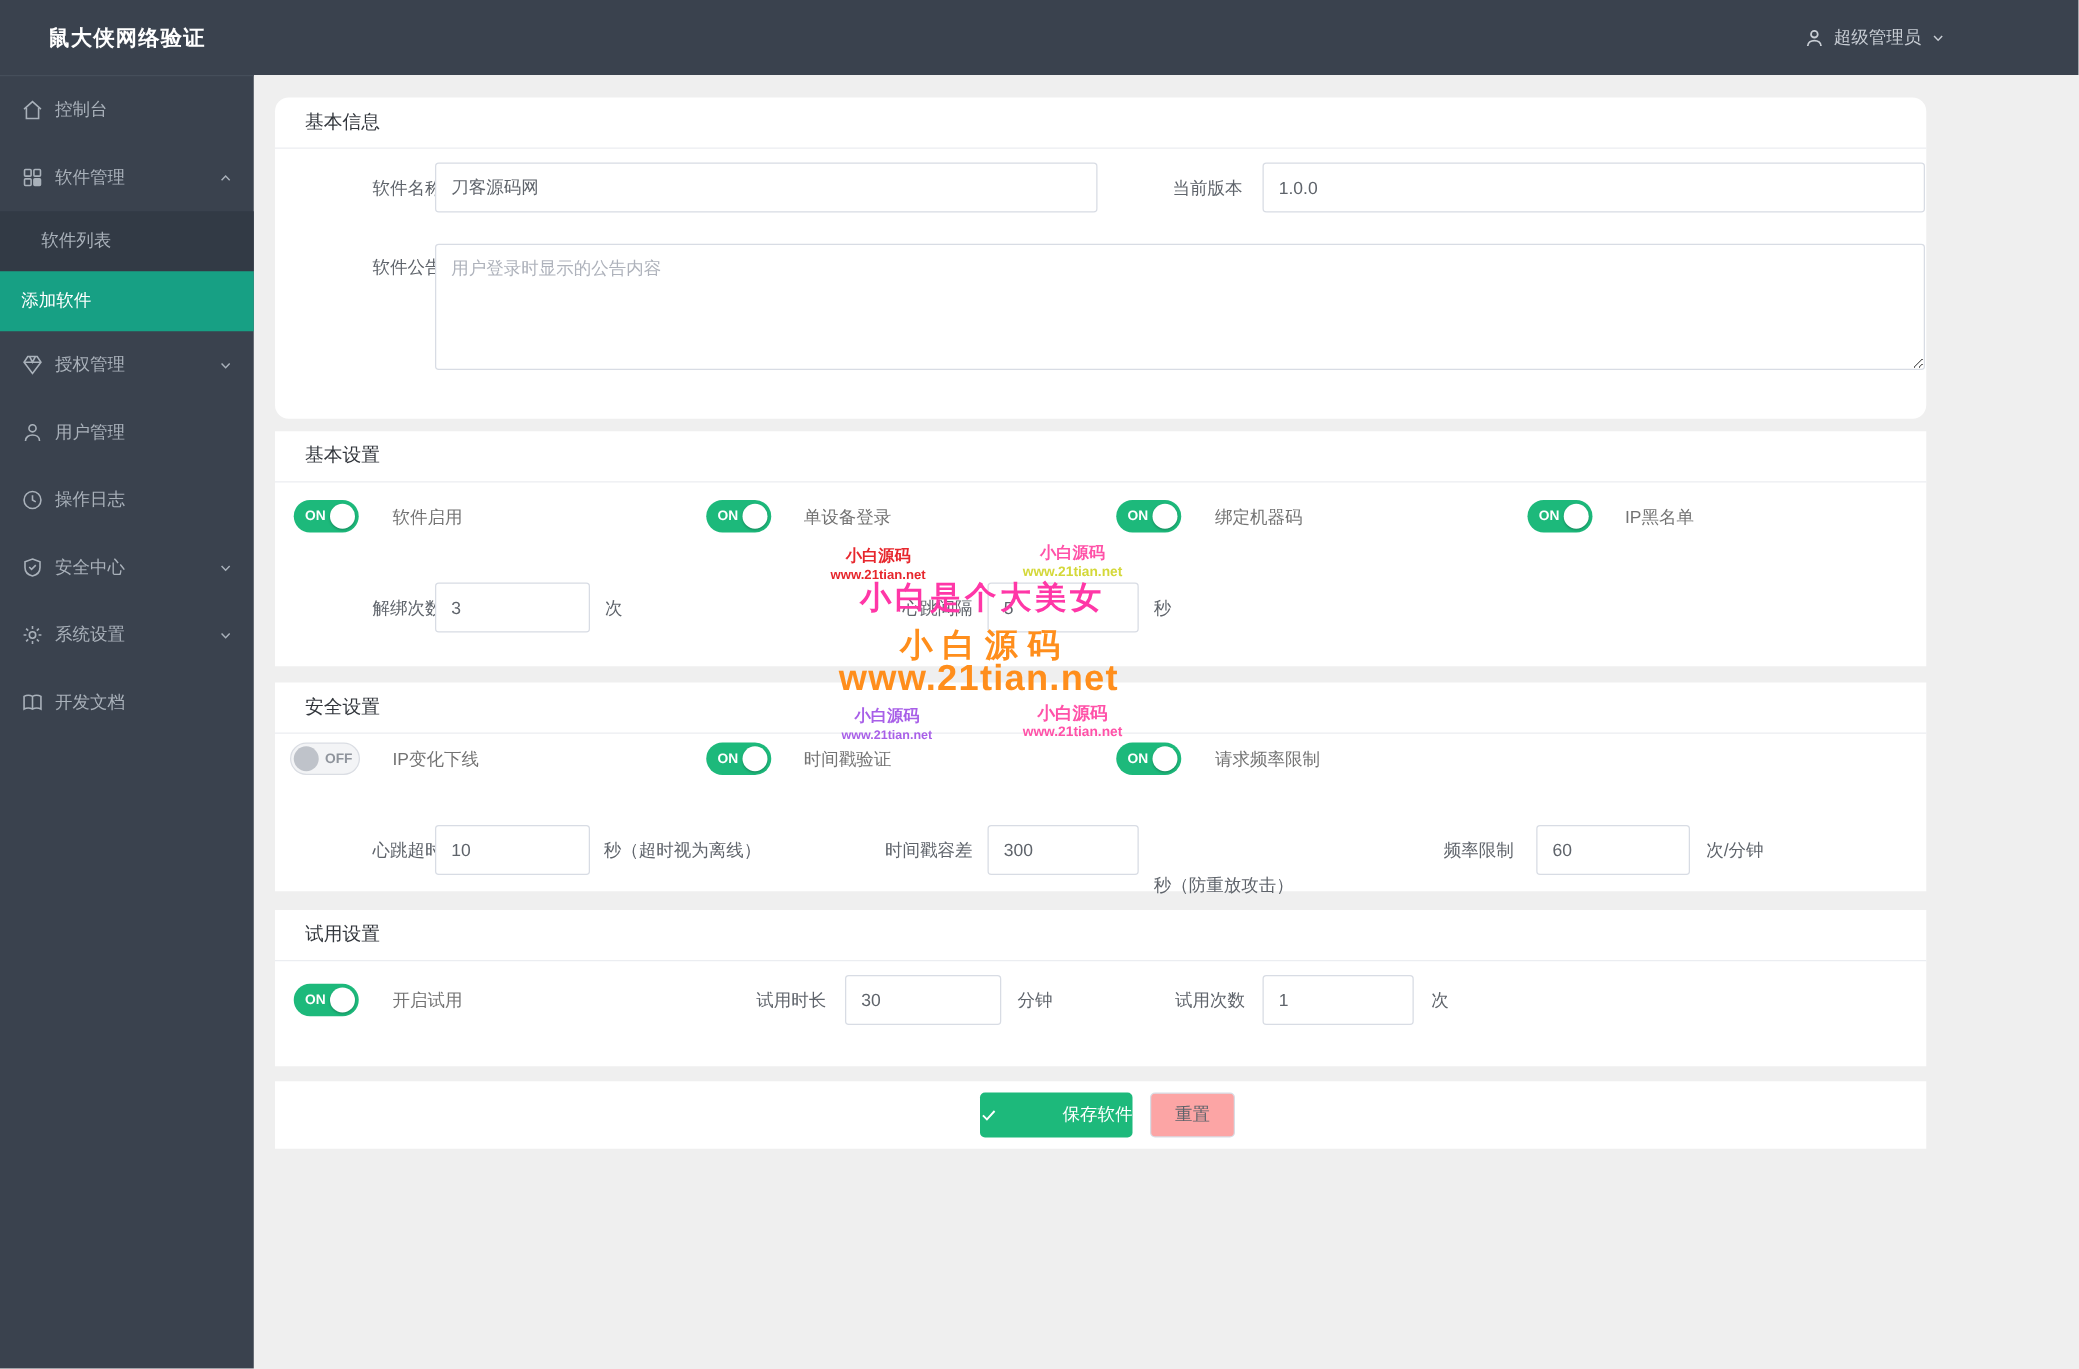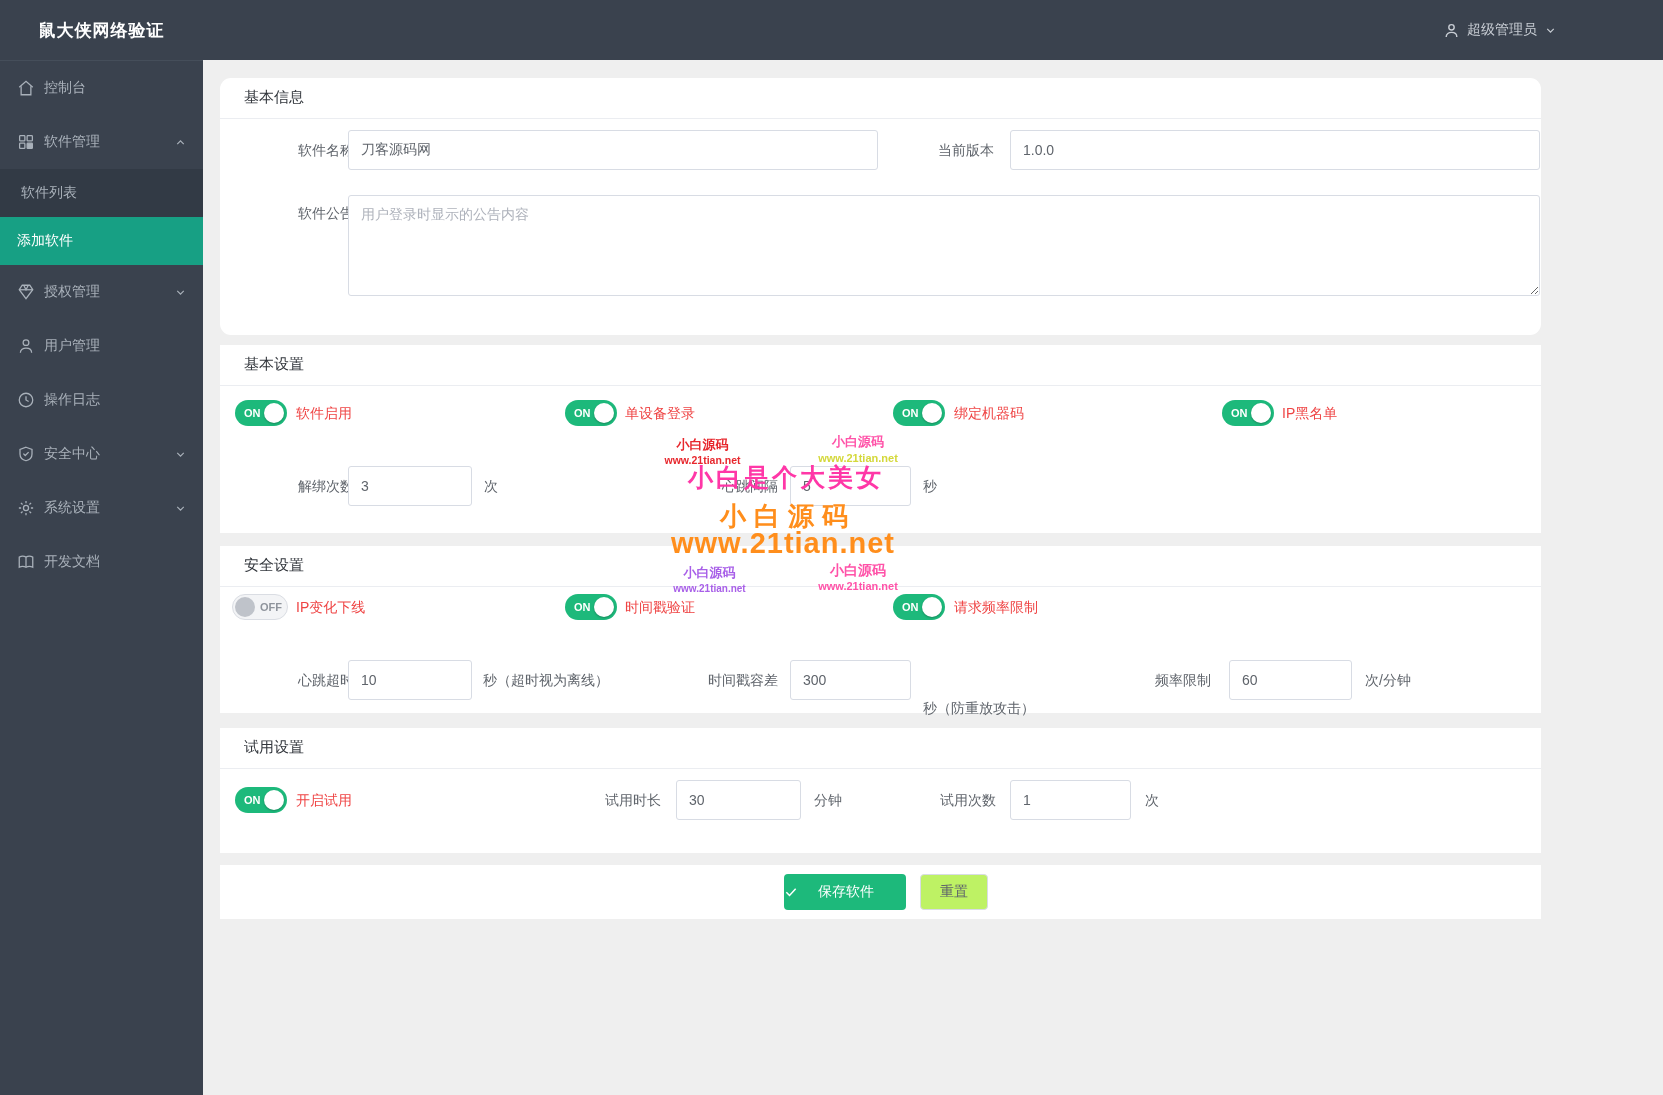--- a/index.html
+++ b/index.html
@@ -31,25 +31,25 @@
 
   
   .tgl { position:absolute; width:52px; height:26px; border-radius:13px; cursor:pointer; }
   .tgl.on { background:#1db97b; }
   .tgl .tgl-txt { position:absolute; left:9px; top:0; line-height:26px; color:#fff; font-size:11px; font-weight:bold; }
   .tgl .tgl-knob { position:absolute; top:3px; width:20px; height:20px; border-radius:50%; background:#fff; box-shadow:0 1px 2px rgba(0,0,0,.25); }
   .tgl.on .tgl-knob { right:3px; }
   .tgl.off { width:56px; background:#f3f4f6; border:1px solid #dadde3; }
   .tgl.off .tgl-knob { left:2px; top:2px; background:#bfc3ca; box-shadow:none; }
   .tgl.off .tgl-txt { left:27px; line-height:24px; color:#8f949c; }
-  .tgl-lbl { position:absolute; font-size:14px; color:#ef4444; line-height:20px; white-space:nowrap; }
-
-  
-  .btn-save { position:absolute; display:flex; align-items:center; justify-content:flex-start; gap:20px; background:#1db97b; color:#fff; border:none; border-radius:4px; font-size:14px; cursor:pointer; font-family:inherit; }
-  .btn-reset { position:absolute; background:#bef264; color:#5f646b; border:1px solid #d8dce4; border-radius:4px; font-size:14px; cursor:pointer; font-family:Liberation Serif, serif; }
+  .tgl-lbl { position:absolute; font-size:14px; color:#737373; line-height:20px; white-space:nowrap;margin-left:18px; }
+
+  
+  .btn-save { position:absolute; display:flex; align-items:center; justify-content:space-between; gap:6px; background:#1db97b; color:#fff; border:none; border-radius:4px; font-size:14px; cursor:pointer; font-family:inherit; }
+  .btn-reset { position:absolute; background:#fca5a5; color:#5f646b; border:1px solid #d8dce4; border-radius:4px; font-size:14px; cursor:pointer; font-family:Liberation Serif, serif; }
 
   
   .wm { position:absolute; pointer-events:none; font-weight:bold; white-space:nowrap; z-index:50; }
   .wm-stack { text-align:center; line-height:1.3; }
   .wm-stack .l2 { display:block; }
 </style>
 </head>
 <body>
 
 <div class="screen">
@@ -92,21 +92,21 @@
           </svg>
         </span>
       <span class="txt">软件管理</span>
       <span class="chev">
           <svg width="13" height="13" viewBox="0 0 24 24" fill="none" stroke="currentColor" stroke-width="2.2">
             <polyline points="6 15 12 9 18 15"></polyline>
           </svg>
         </span>
     </div>
     <div class="nav-item sub">
-      <span class="txt" style="margin-left:4px">软件列表</span>
+      <span class="txt" style="margin-left:16px">软件列表</span>
     </div>
     <div class="nav-item sub active">
       <span class="txt" style="margin-left:0">添加软件</span>
     </div>
     <div class="nav-item">
       <span class="icon">
           <svg width="18" height="18" viewBox="0 0 24 24" fill="none" stroke="currentColor" stroke-width="1.7">
             <path d="M7 3h10l4 6-9 12L3 9z"></path>
             <path d="M3 9h18"></path>
             <path d="M9 3l3 6 3-6"></path>

